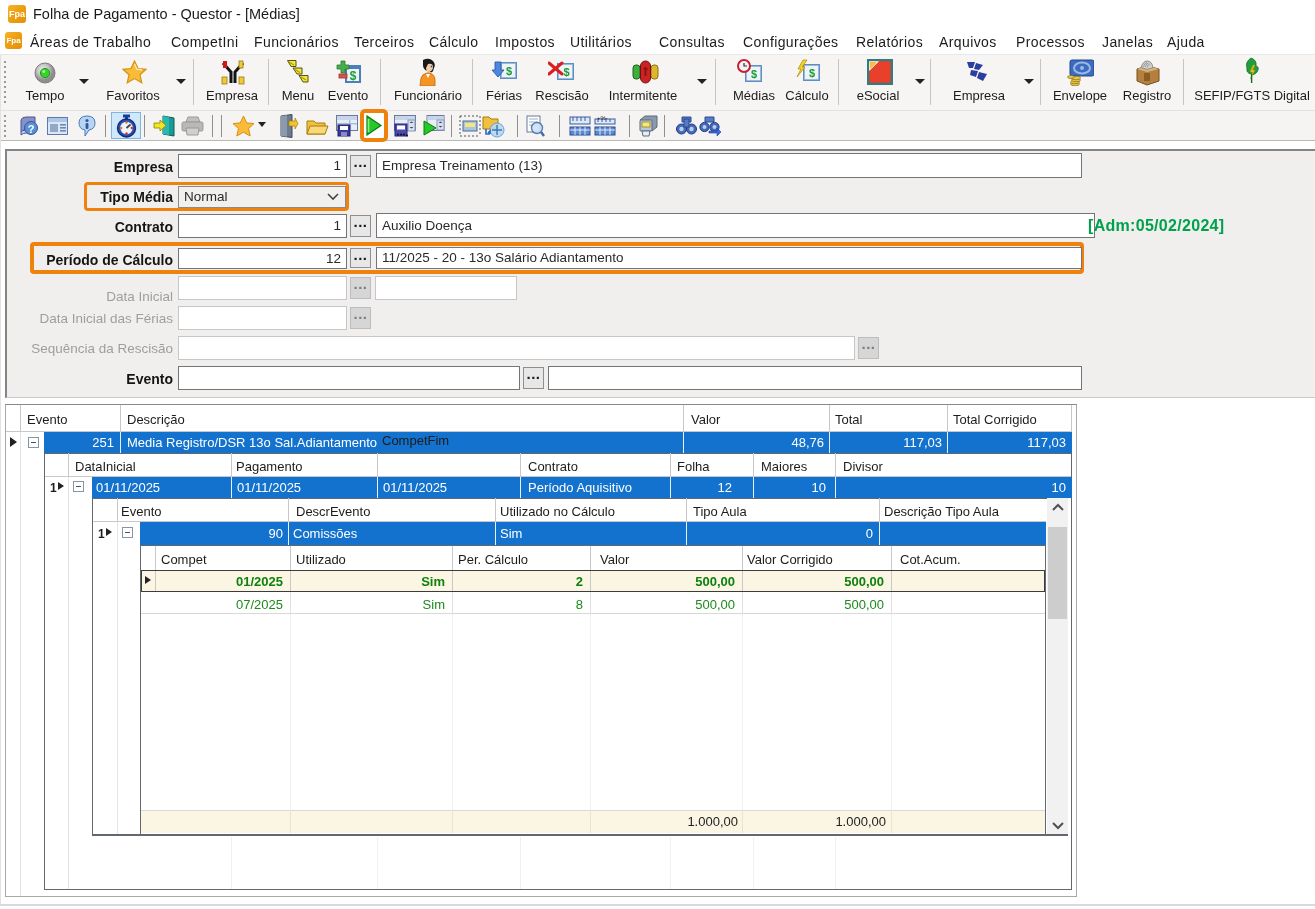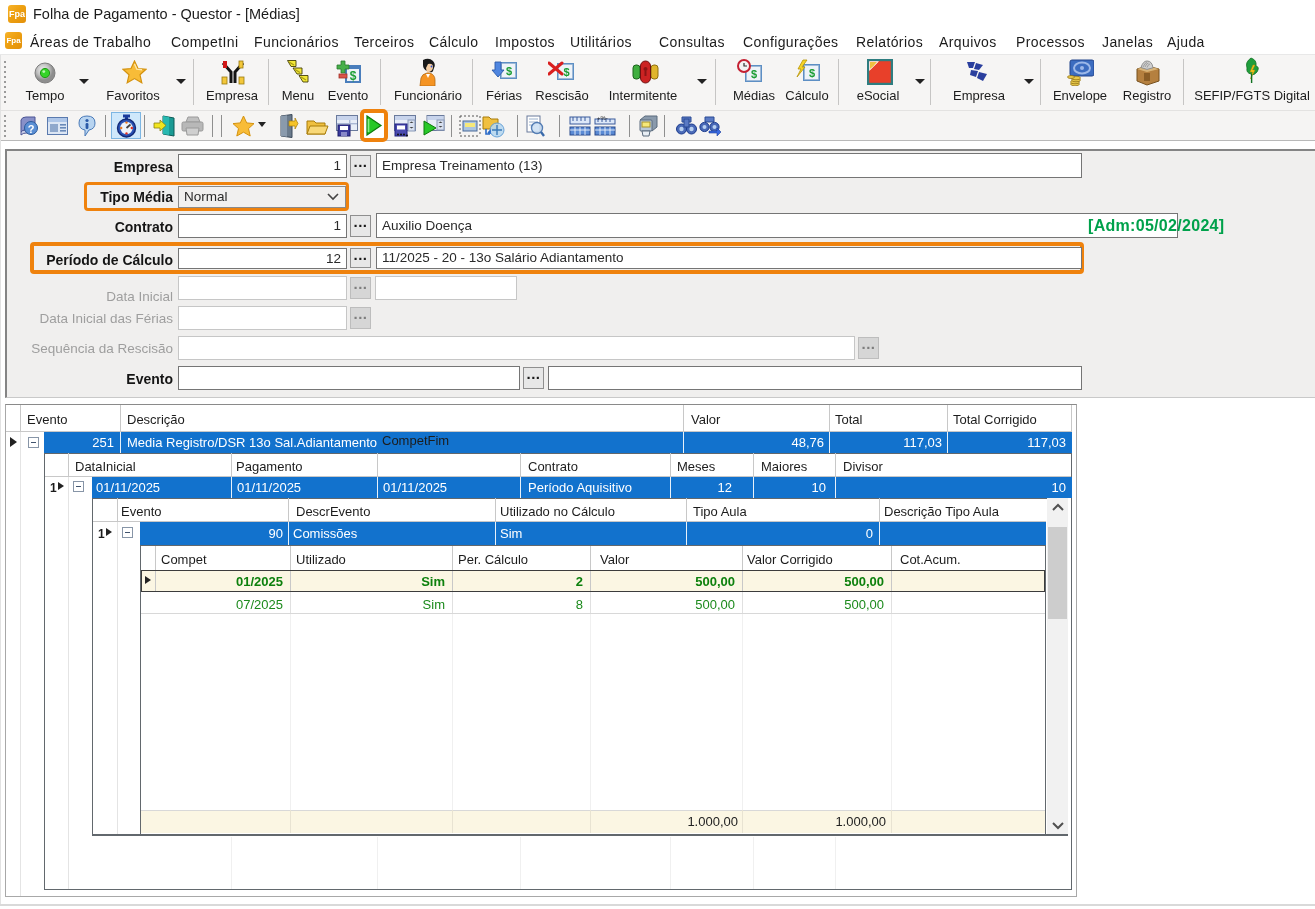--- a/index.html
+++ b/index.html
@@ -438,21 +438,21 @@
   <div class="flabel" style="left:0px; top:189px; width:173px;">Tipo Média</div>
   <div class="abs" style="left:178px; top:186px; width:168px; height:22px; background:#f1f0ef; border:1px solid #8a8a8a; font-size:13.5px; line-height:20px; padding-left:5px; color:#2a2a2a;">Normal
     <svg style="position:absolute; right:6px; top:6px;" width="12" height="8" viewBox="0 0 12 8">
           <path d="M1 1 L6 6 L11 1" stroke="#444" stroke-width="1.6" fill="none"></path>
         </svg>
   </div>
 
   <div class="flabel" style="left:0px; top:219px; width:173px;">Contrato</div>
   <div class="finput num" style="left:178px; top:214px; width:169px; height:24px; line-height:22px;">1</div>
   <div class="fbtn" style="left:350px; top:215px; height:22px; line-height:12px;">...</div>
-  <div class="finput" style="left:376px; top:213px; width:802px; height:25px; line-height:23px; padding-left:5px;">Auxilio Doença</div>
+  <div class="finput" style="left:376px; top:213px; width:719px; height:25px; line-height:23px; padding-left:5px;">Auxilio Doença</div>
   <div class="lbl" style="left:1088px; top:217px; font-size:16px; font-weight:bold; color:#00a14b; letter-spacing:0.3px;">[Adm:05/02/2024]</div>
 
   <div class="orangebox" style="left:30px; top:242px; width:1054px; height:32px; border-width:4px;"></div>
   <div class="flabel" style="left:0px; top:252px; width:173px;">Período de Cálculo</div>
   <div class="finput num" style="left:178px; top:248px; width:169px; height:21px; line-height:19px;">12</div>
   <div class="fbtn" style="left:350px; top:248px; height:20px; line-height:11px;">...</div>
   <div class="finput" style="left:376px; top:247px; width:706px; height:22px; line-height:20px; padding-left:5px;">11/2025 - 20 - 13o Salário Adiantamento</div>
 
   <div class="flabeld" style="left:0px; top:281px; width:173px;margin-top:8px;">Data Inicial</div>
   <div class="finputd" style="left:178px; top:276px; width:169px; height:24px;"></div>
@@ -508,21 +508,21 @@
 
   <div class="glineD" style="left:44px; top:453px; width:1028px; height:1px;"></div>
   <div class="glineD" style="left:44px; top:453px; width:1px; height:437px;"></div>
   <div class="glineD" style="left:1071px; top:453px; width:1px; height:437px;"></div>
   <div class="glineD" style="left:44px; top:889px; width:1028px; height:1px;"></div>
 
   <div class="gcap" style="left:75px; top:459px;">DataInicial</div>
   <div class="gcap" style="left:236px; top:459px;">Pagamento</div>
   <div class="gcap" style="left:382px; top:433px;">CompetFim</div>
   <div class="gcap" style="left:528px; top:459px;">Contrato</div>
-  <div class="gcap" style="left:677px; top:459px;">Meses</div>
+  <div class="gcap" style="left:677px; top:459px;">Folha</div>
   <div class="gcap" style="left:761px; top:459px;">Maiores</div>
   <div class="gcap" style="left:843px; top:459px;">Divisor</div>
   <div class="gline" style="left:68px; top:453px; width:1px; height:24px;"></div>
   <div class="gline" style="left:231px; top:453px; width:1px; height:24px;"></div>
   <div class="gline" style="left:377px; top:453px; width:1px; height:24px;"></div>
   <div class="gline" style="left:520px; top:453px; width:1px; height:24px;"></div>
   <div class="gline" style="left:670px; top:453px; width:1px; height:24px;"></div>
   <div class="gline" style="left:753px; top:453px; width:1px; height:24px;"></div>
   <div class="gline" style="left:835px; top:453px; width:1px; height:24px;"></div>
   <div class="gline" style="left:45px; top:476px; width:1026px; height:1px;"></div>

